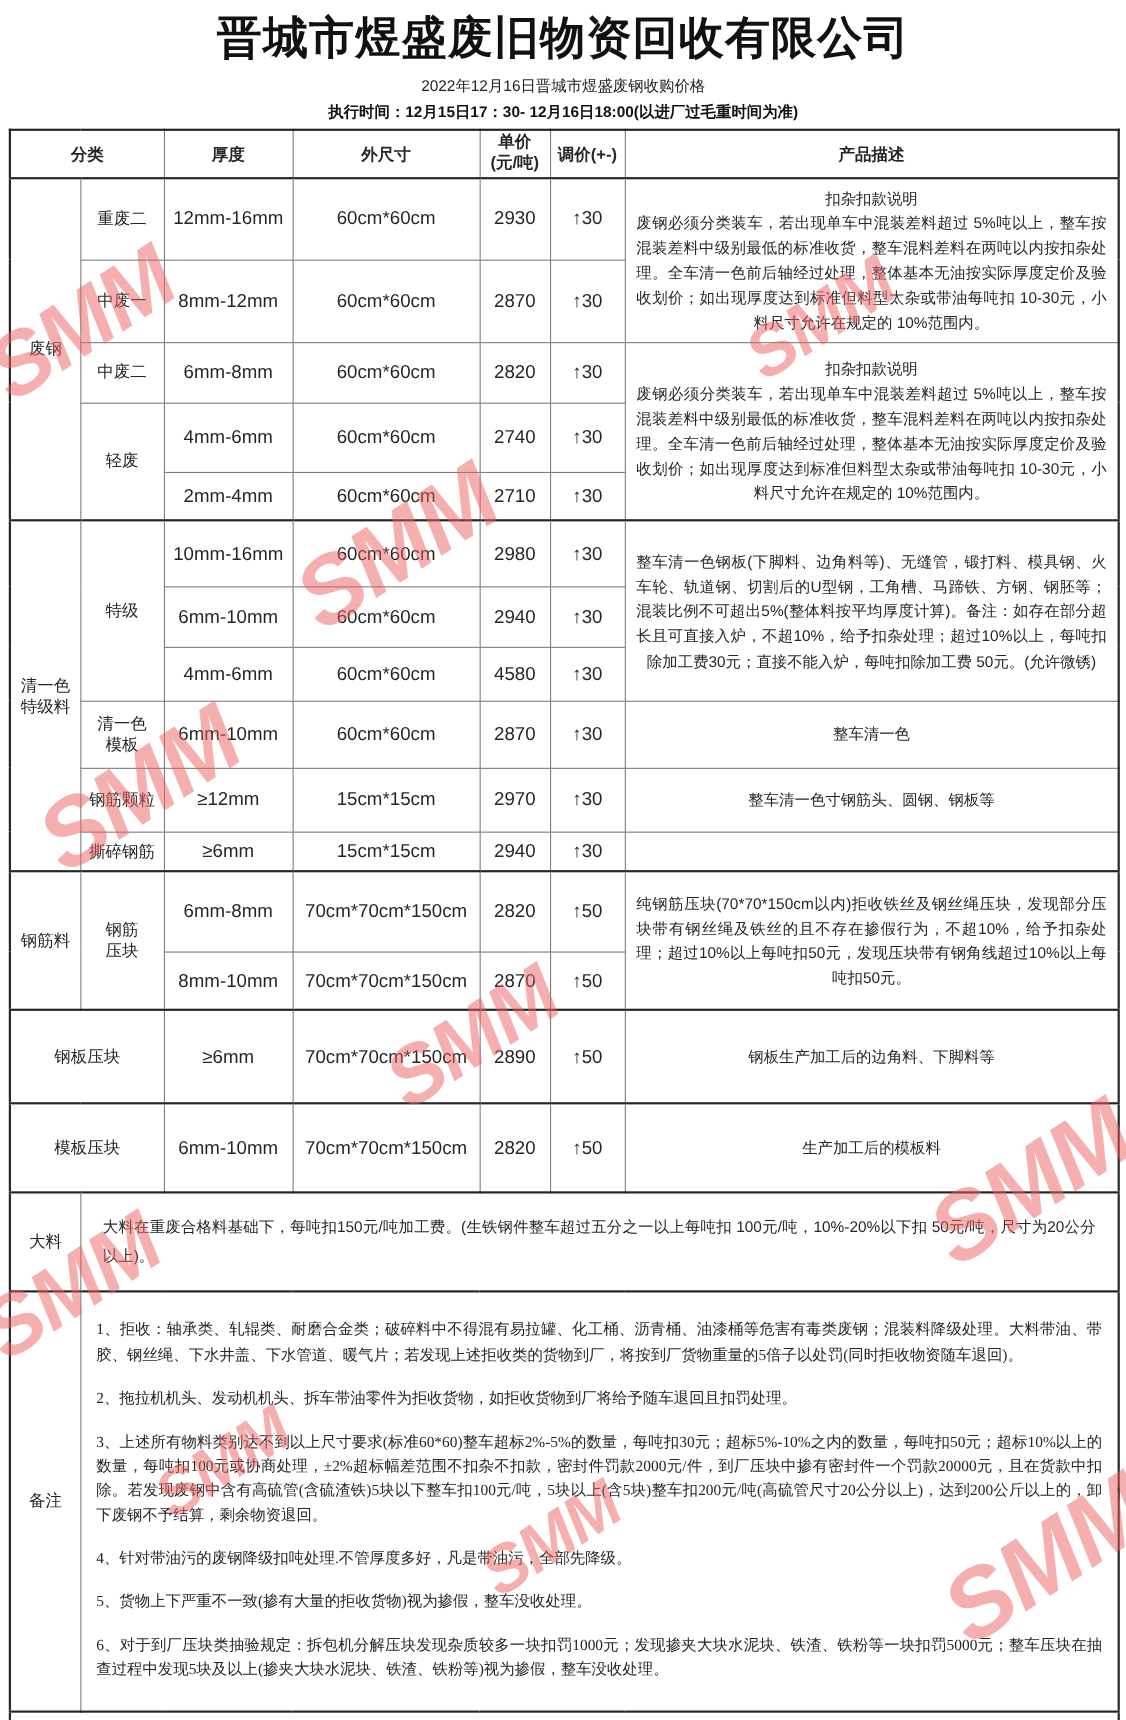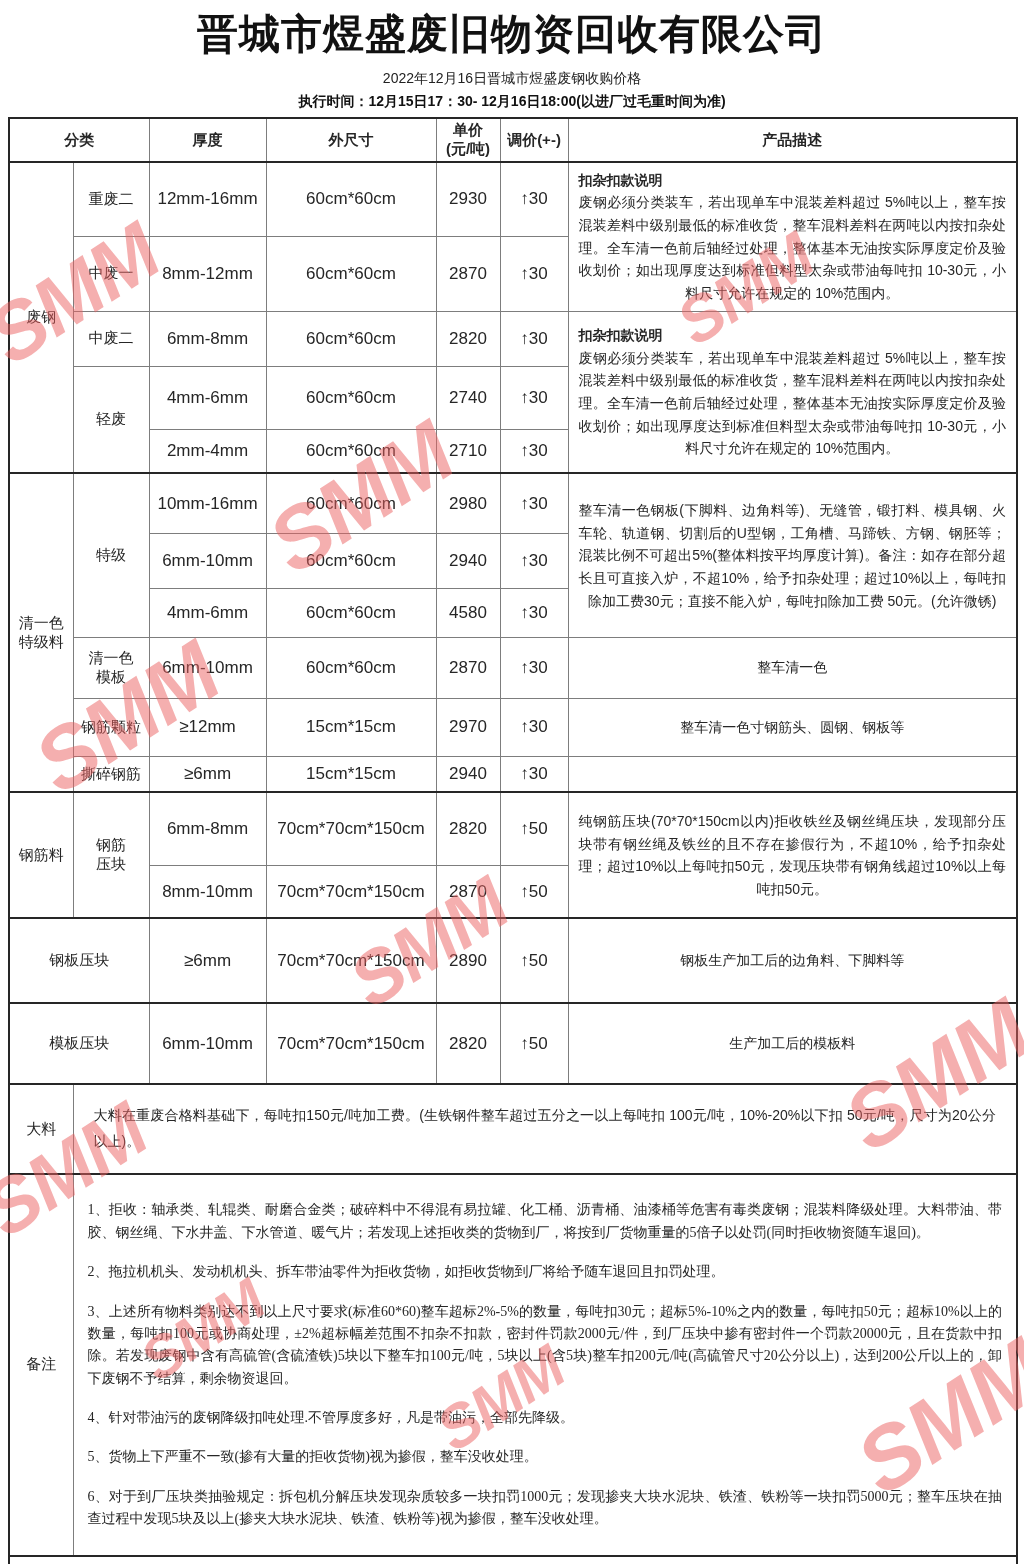--- a/index.html
+++ b/index.html
@@ -34,21 +34,21 @@
     word-break:break-all;
     overflow:hidden;
   }
   tr.thick > td{ border-top:2px solid #262626; }
   td.hd{ font-weight:bold; font-size:15px; }
   td.cat{ font-size:15px; white-space:pre-line; }
   td.num{ font-size:17px; }
   td.desc{
     font-size:14px; line-height:1.62; padding:6px 10px;
   }
-  .desc-title{ text-align:left;font-weight:bold; }
+  .desc-title{ text-align:center; }
   .desc-body{ text-align:justify; text-align-last:center; }
   td.desc-left{
     font-size:14px; line-height:1.85; text-align:justify; text-align-last:left;
     padding:6px 20px;
   }
   td.notes{
     font-size:14px; line-height:1.6; text-align:left; vertical-align:middle;
     padding:24px 14px;
     font-family:Liberation Serif, serif;
   }

